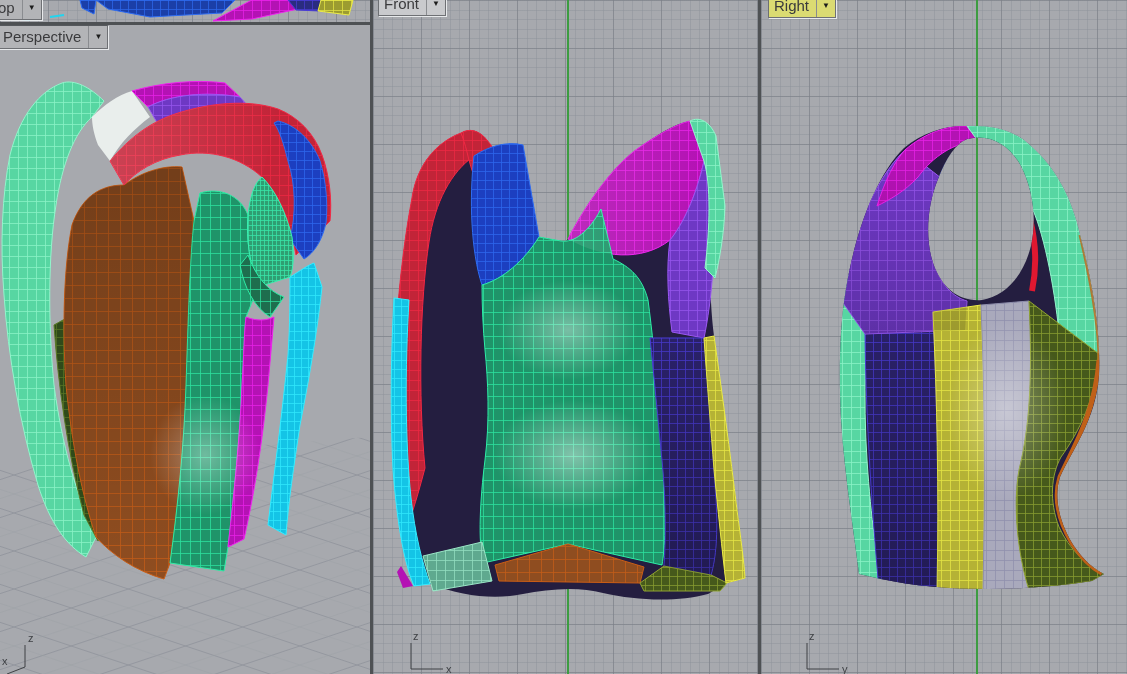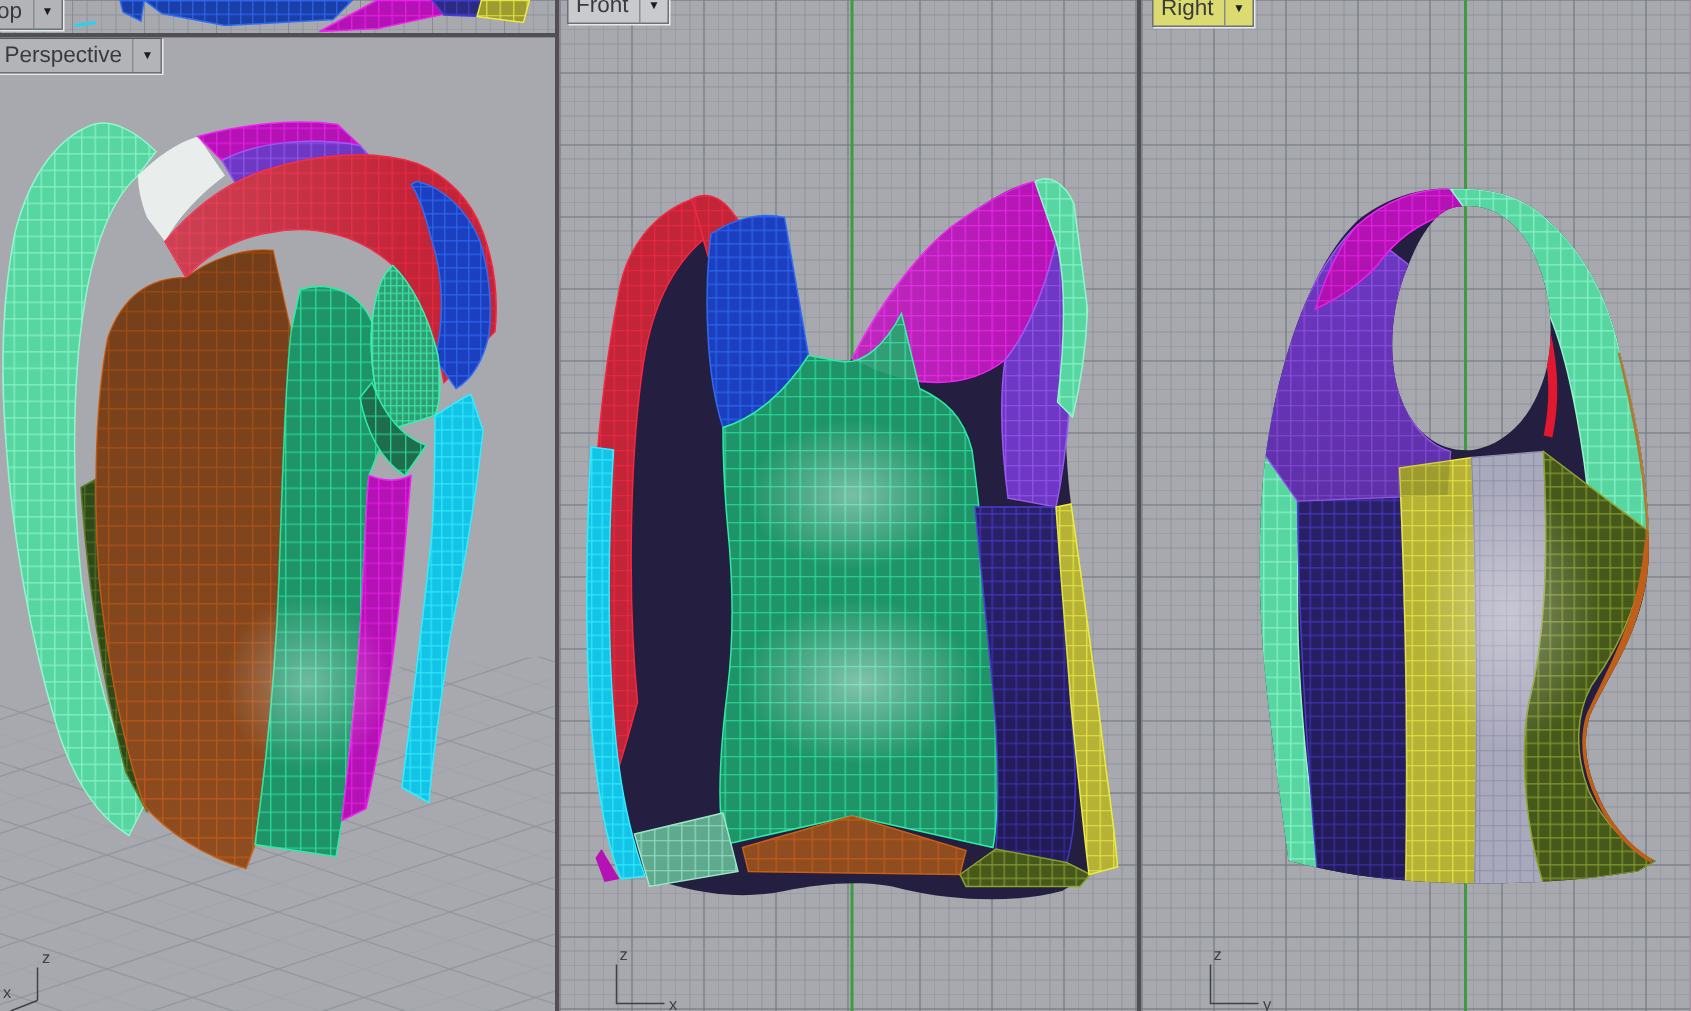--- a/index.html
+++ b/index.html
@@ -1,16 +1,16 @@
 <!DOCTYPE html>
 <html><head>
 <meta charset="utf-8">
 <style>
   html,body{margin:0;padding:0;background:#7d7f84;}
-  #screen{position:relative;width:1127px;height:674px;overflow:hidden;background:#f9a8d4;
+  #screen{position:relative;width:1127px;height:674px;overflow:hidden;background:#0ea5e9;
           font-family:"Liberation Sans",sans-serif;}
   .vp{position:absolute;overflow:hidden;}
   .grid{position:absolute;inset:0;
     background:
       repeating-linear-gradient(to right, rgba(120,124,132,.55) 0 1px, transparent 1px 48px),
       repeating-linear-gradient(to bottom, rgba(120,124,132,.55) 0 1px, transparent 1px 48px),
       repeating-linear-gradient(to right, rgba(140,145,153,.45) 0 1px, transparent 1px 9.6px),
       repeating-linear-gradient(to bottom, rgba(140,145,153,.45) 0 1px, transparent 1px 9.6px),
       #a7a9ae;}
   .plainbg{position:absolute;inset:0;background:#a7a9ae;}

